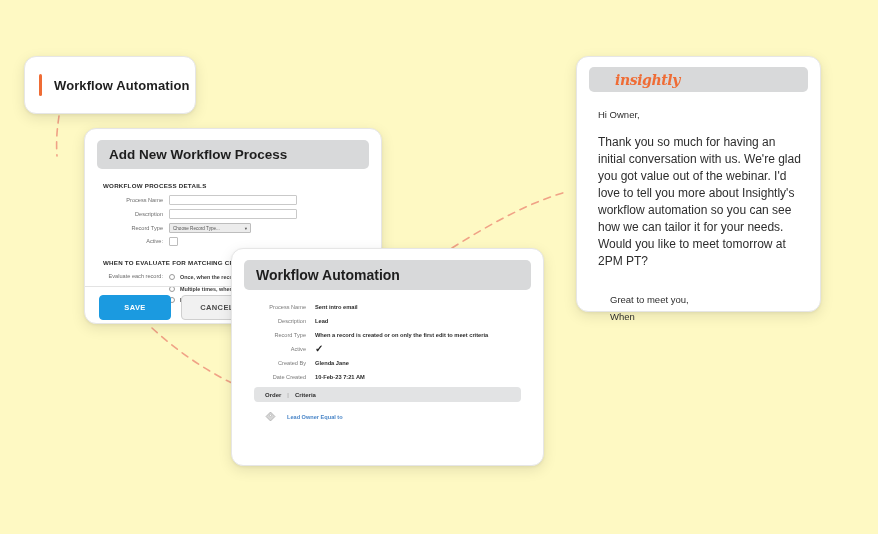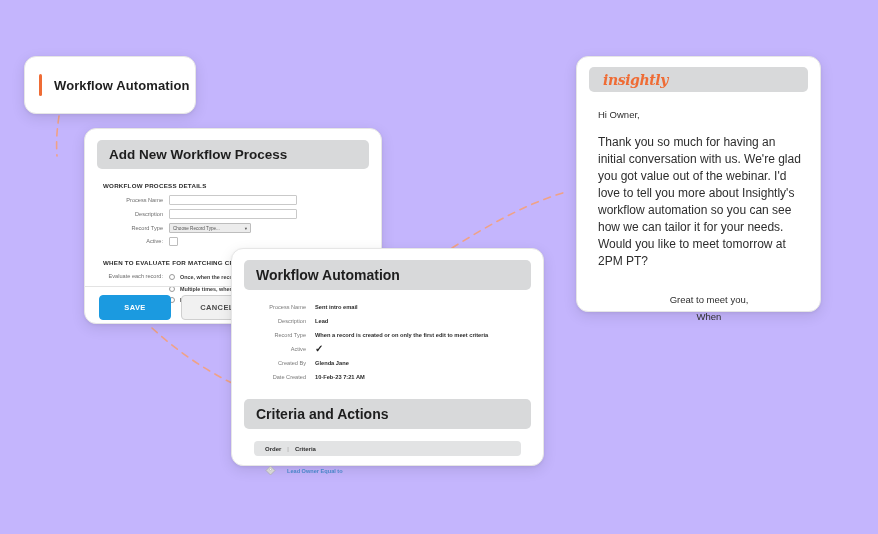--- a/index.html
+++ b/index.html
@@ -8,21 +8,21 @@
     background: #ffffff;
   }
   body {
     font-family: "Liberation Sans", sans-serif;
     -webkit-font-smoothing: antialiased;
   }
   #stage {
     position: relative;
     width: 878px;
     height: 534px;
-    background: #c4b5fd;
+    background: #fef9c3;
     overflow: hidden;
   }
 
   
   #connectors {
     position: absolute;
     left: 0; top: 0;
     width: 878px; height: 534px;
     pointer-events: none;
     z-index: 1;
@@ -267,21 +267,21 @@
     height: 256px;
     z-index: 2;
     padding: 10px 12px 0 12px;
   }
   .email-logo-bar {
     background: #d8d9da;
     border-radius: 5px;
     height: 25px;
     display: flex;
     align-items: center;
-    padding-left: 14px;
+    padding-left: 26px;
     box-sizing: border-box;
   }
   .logo-insightly {
     font-family: "DejaVu Serif", serif;
     font-style: italic;
     font-weight: bold;
     font-size: 14px;
     color: #ef6c35;
     letter-spacing: -0.4px;
   }
@@ -295,21 +295,20 @@
     color: #2d2d2d;
     line-height: 17px;
     margin: 14px 0 0 9px;
     width: 208px;
   }
   .email-signoff {
     font-size: 9.5px;
     color: #2d2d2d;
     line-height: 17px;
     margin: 21px 0 0 21px;
-    text-align: center;
   }
 </style>
 </head>
 <body>
 
 <div id="stage">
 
   <svg id="connectors" viewBox="0 0 878 534" width="878" height="534">
     <path d="M 59 116 C 57 130, 56 140, 57 156" fill="none" stroke="#f0a286" stroke-width="1.6" stroke-dasharray="7 6" stroke-linecap="round"></path>
     <path d="M 152 328 C 178 352, 208 372, 238 386" fill="none" stroke="#f0a286" stroke-width="1.6" stroke-dasharray="7 6" stroke-linecap="round"></path>
@@ -396,21 +395,20 @@
     </div>
     <div class="det-row">
       <div class="det-label">Created By</div>
       <div class="det-value">Glenda Jane</div>
     </div>
     <div class="det-row">
       <div class="det-label">Date Created</div>
       <div class="det-value">10-Feb-23 7:21 AM</div>
     </div>
 
-    <div class="section-header second">Criteria and Actions</div>
 
     <div class="table-head">
       <span>Order</span>
       <span class="sep">|</span>
       <span>Criteria</span>
     </div>
 
     <div class="table-row">
       <span class="tag-icon">
         <svg width="11" height="11" viewBox="0 0 16 16">

